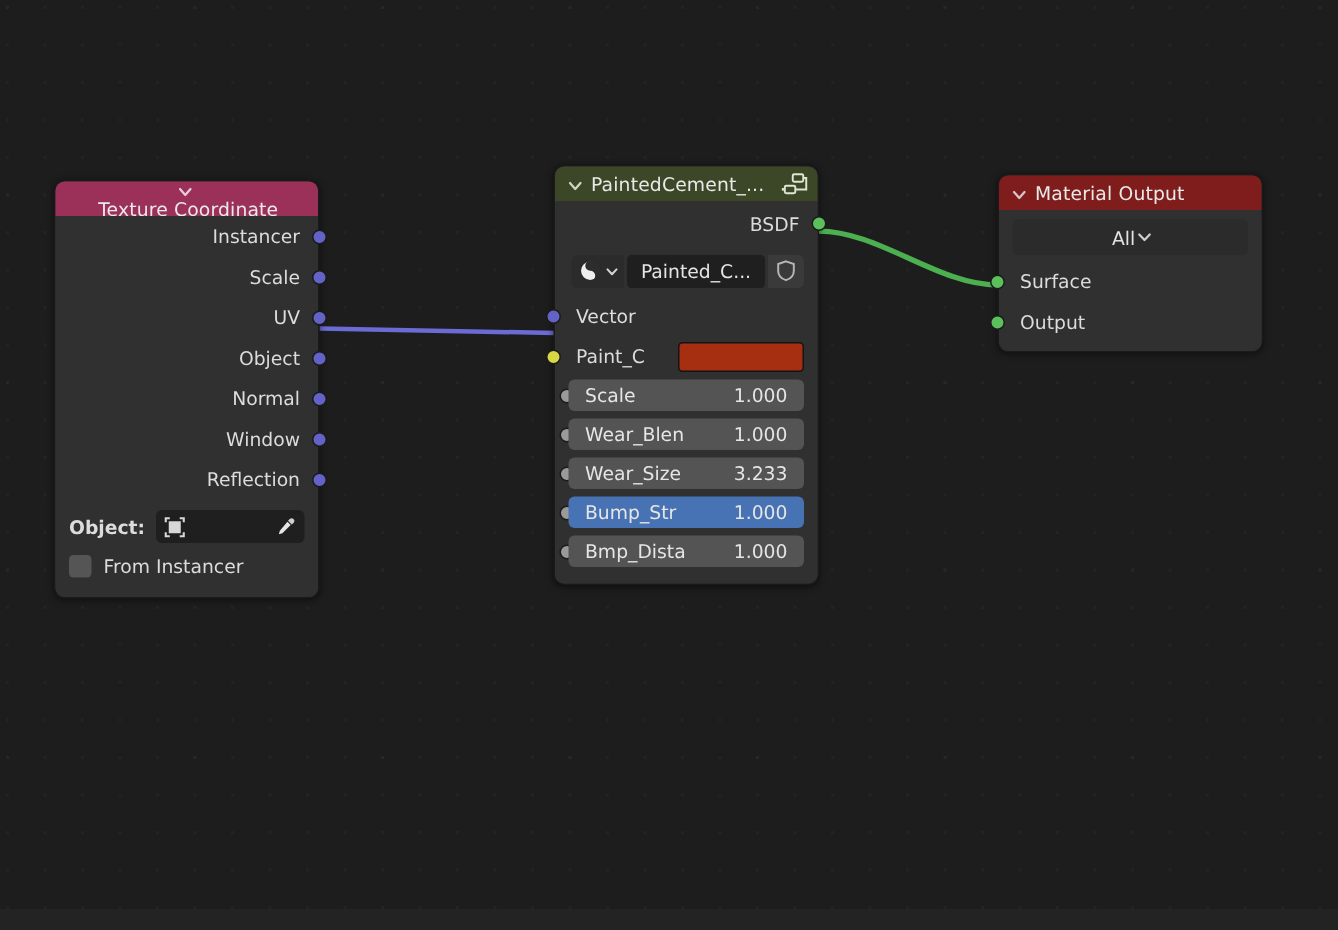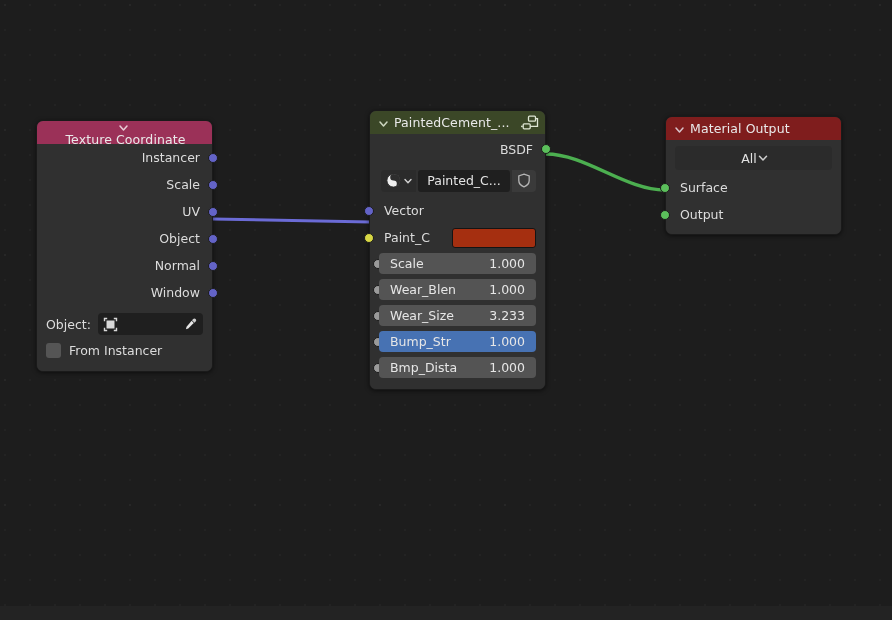--- a/index.html
+++ b/index.html
@@ -145,21 +145,21 @@
     box-sizing: border-box;
   }
 
   
   .obj-row {
     display: flex;
     align-items: center;
     margin: 6px 9px 3px 9px;
     height: 24px;
   }
-  .obj-label { font-size: 12.5px; color: #dcdcdc; margin-right: 7px; }
+  .obj-label { font-size: 12.5px; color: #dcdcdc; margin-right: 7px; font-weight: bold; }
   .obj-field {
     flex: 1;
     height: 22px;
     background: #1f1f1f;
     border-radius: 4px;
     display: flex;
     align-items: center;
     padding: 0 5px;
     box-sizing: border-box;
     justify-content: space-between;
@@ -270,20 +270,24 @@
       <div class="sock-row out">
         <span class="sock-label">Object</span>
         <span class="socket right" style="background:#6363c7;"></span>
       </div>
       <div class="sock-row out">
         <span class="sock-label">Normal</span>
         <span class="socket right" style="background:#6363c7;"></span>
       </div>
       <div class="sock-row out">
         <span class="sock-label">Window</span>
+        <span class="socket right" style="background:#6363c7;"></span>
+      </div>
+      <div class="sock-row out">
+        <span class="sock-label">Reflection</span>
         <span class="socket right" style="background:#6363c7;"></span>
       </div>
 
       <div class="obj-row">
         <span class="obj-label">Object:</span>
         <div class="obj-field">
           <span style="display:flex;align-items:center;">
             <svg width="15" height="15" viewBox="0 0 15 15">
               <rect x="3.5" y="3.5" width="8" height="8" fill="#d8d8d8"></rect>
               <path d="M1.5 4.2 V1.5 H4.2 M10.8 1.5 H13.5 V4.2 M13.5 10.8 V13.5 H10.8 M4.2 13.5 H1.5 V10.8" fill="none" stroke="#d8d8d8" stroke-width="1.4"></path>

